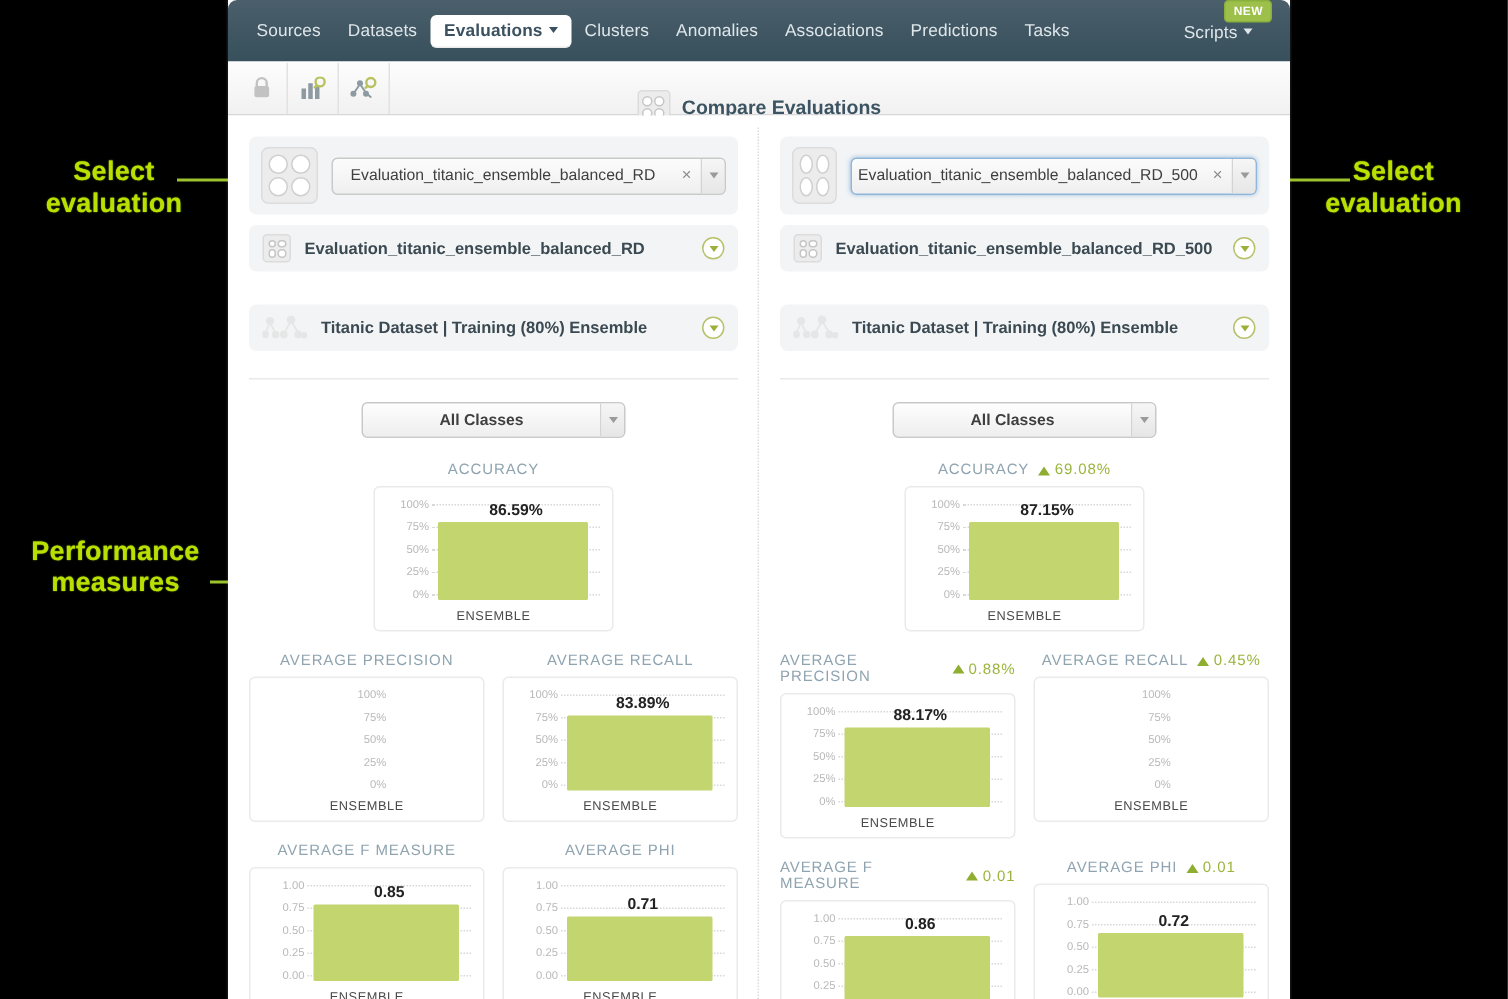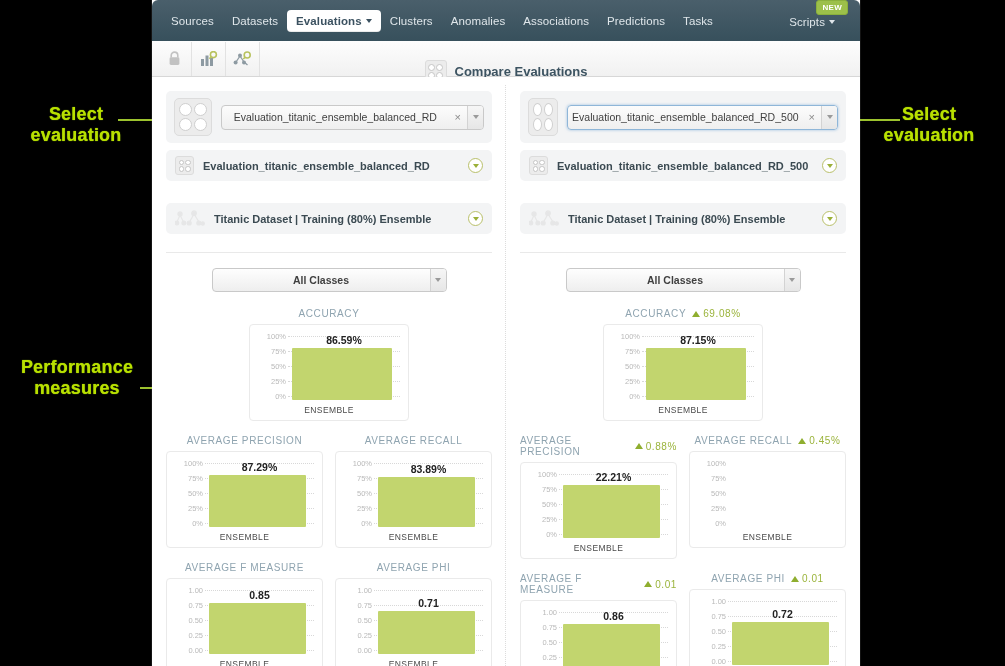--- a/index.html
+++ b/index.html
@@ -130,41 +130,41 @@
   }
   .ds-row { margin-top: 22px; justify-content: center; }
 
   
   .treeicon { width: 30px; height: 17px; position: relative; flex: none; opacity: .55; }
 
   .hr { border-top: 1px solid #e9e9e9; margin: 18px 0 0 0; }
 
   .classes-wrap { display: flex; justify-content: center; margin-top: 15px; }
   .classes-combo {
-    width: 235px; height: 24px; display: flex; align-items: center;
+    width: 176px; height: 24px; display: flex; align-items: center;
     background: linear-gradient(#fefefe, #eeeeee);
     border: 1px solid #c9c9c9; border-radius: 4px;
   }
   .classes-combo .combo-val { font-size: 10.5px; font-weight: bold; color: #3f3f3f; }
 
   
   .metric-title {
     display: flex; align-items: center; justify-content: center; gap: 6px;
     font-size: 10px; color: #8fa4b0; letter-spacing: .6px; margin-bottom: 5px;
   }
   .delta { color: #9bb43c; font-size: 10px; display: flex; align-items: center; gap: 3px; }
   .delta .tri {
     width: 0; height: 0; border-left: 4px solid transparent; border-right: 4px solid transparent;
     border-bottom: 6px solid #8fae2f;
   }
   .card {
     border: 1px solid #eaeaea; border-radius: 4px; background: #fff;
     padding: 7px 8px 5px 8px;
   }
-  .plot { position: relative; height: 68px; display: flex; }
+  .plot { position: relative; height: 68px; display: flex; justify-content: center; }
   .yaxis {
     width: 30px; position: relative; flex: none;
   }
   .yaxis span {
     position: absolute; right: 2px; font-size: 7.5px; color: #b9b9b9;
     transform: translateY(-50%); white-space: nowrap;
   }
   .plotarea { flex: 1; position: relative; }
   .gline {
     position: absolute; left: 0; right: 0; height: 0;
@@ -382,29 +382,20 @@
                   </div>
                   <div class="card">
                     <div class="plot">
                       <div class="yaxis">
                         <span style="top:4px">100%</span>
                         <span style="top:19px">75%</span>
                         <span style="top:34px">50%</span>
                         <span style="top:49px">25%</span>
                         <span style="top:64px">0%</span>
                       </div>
-                      <div class="plotarea">
-                        <div class="gline" style="top:4px"></div>
-                        <div class="gline" style="top:19px"></div>
-                        <div class="gline" style="top:34px"></div>
-                        <div class="gline" style="top:49px"></div>
-                        <div class="gline" style="top:64px"></div>
-                        <div class="bar" style="height:52.374px"></div>
-                        <div class="barval" style="bottom:54.374px">87.29%</div>
-                      </div>
                     </div>
                     <div class="xlabel">ENSEMBLE</div>
                   </div>
                 </div>
               </div>
               <div>
                 <div>
                   <div class="metric-title">
                     <span>AVERAGE RECALL</span>
                   </div>
@@ -603,21 +594,21 @@
                         <span style="top:49px">25%</span>
                         <span style="top:64px">0%</span>
                       </div>
                       <div class="plotarea">
                         <div class="gline" style="top:4px"></div>
                         <div class="gline" style="top:19px"></div>
                         <div class="gline" style="top:34px"></div>
                         <div class="gline" style="top:49px"></div>
                         <div class="gline" style="top:64px"></div>
                         <div class="bar" style="height:52.902px"></div>
-                        <div class="barval" style="bottom:54.902px">22.21%</div>
+                        <div class="barval" style="bottom:54.902px">88.17%</div>
                       </div>
                     </div>
                     <div class="xlabel">ENSEMBLE</div>
                   </div>
                 </div>
               </div>
               <div>
                 <div>
                   <div class="metric-title">
                     <span>AVERAGE RECALL</span>

